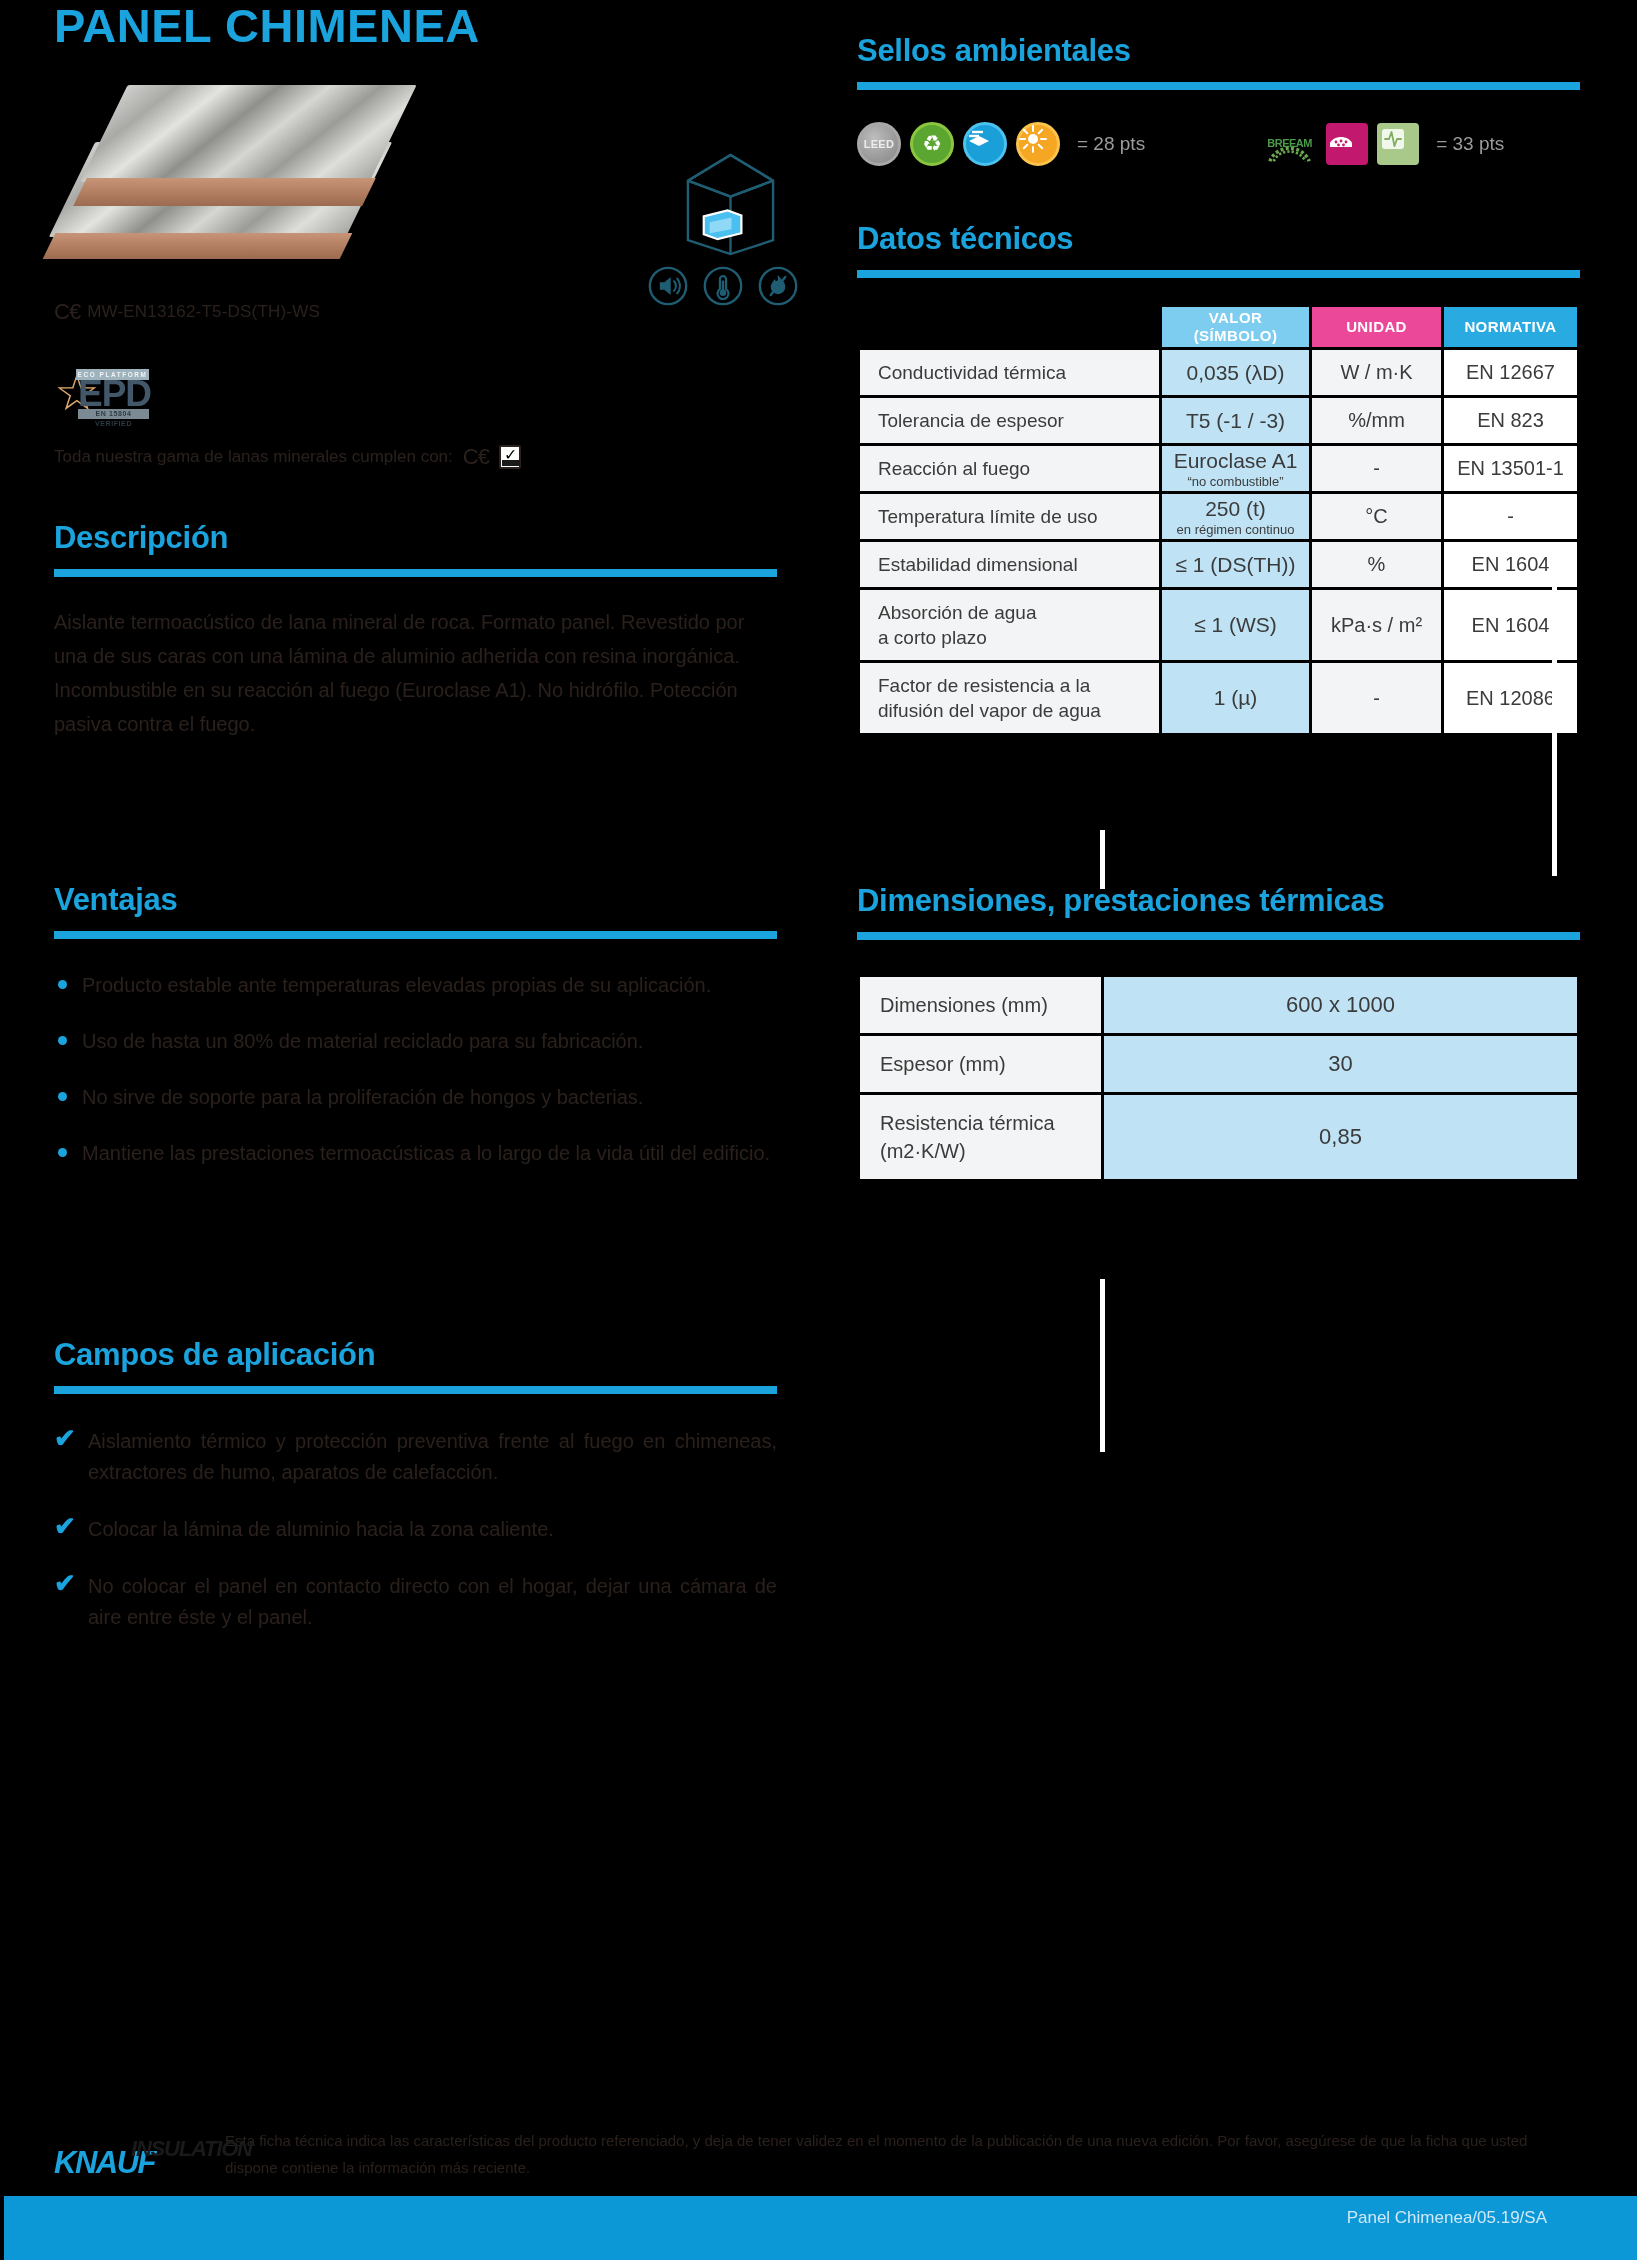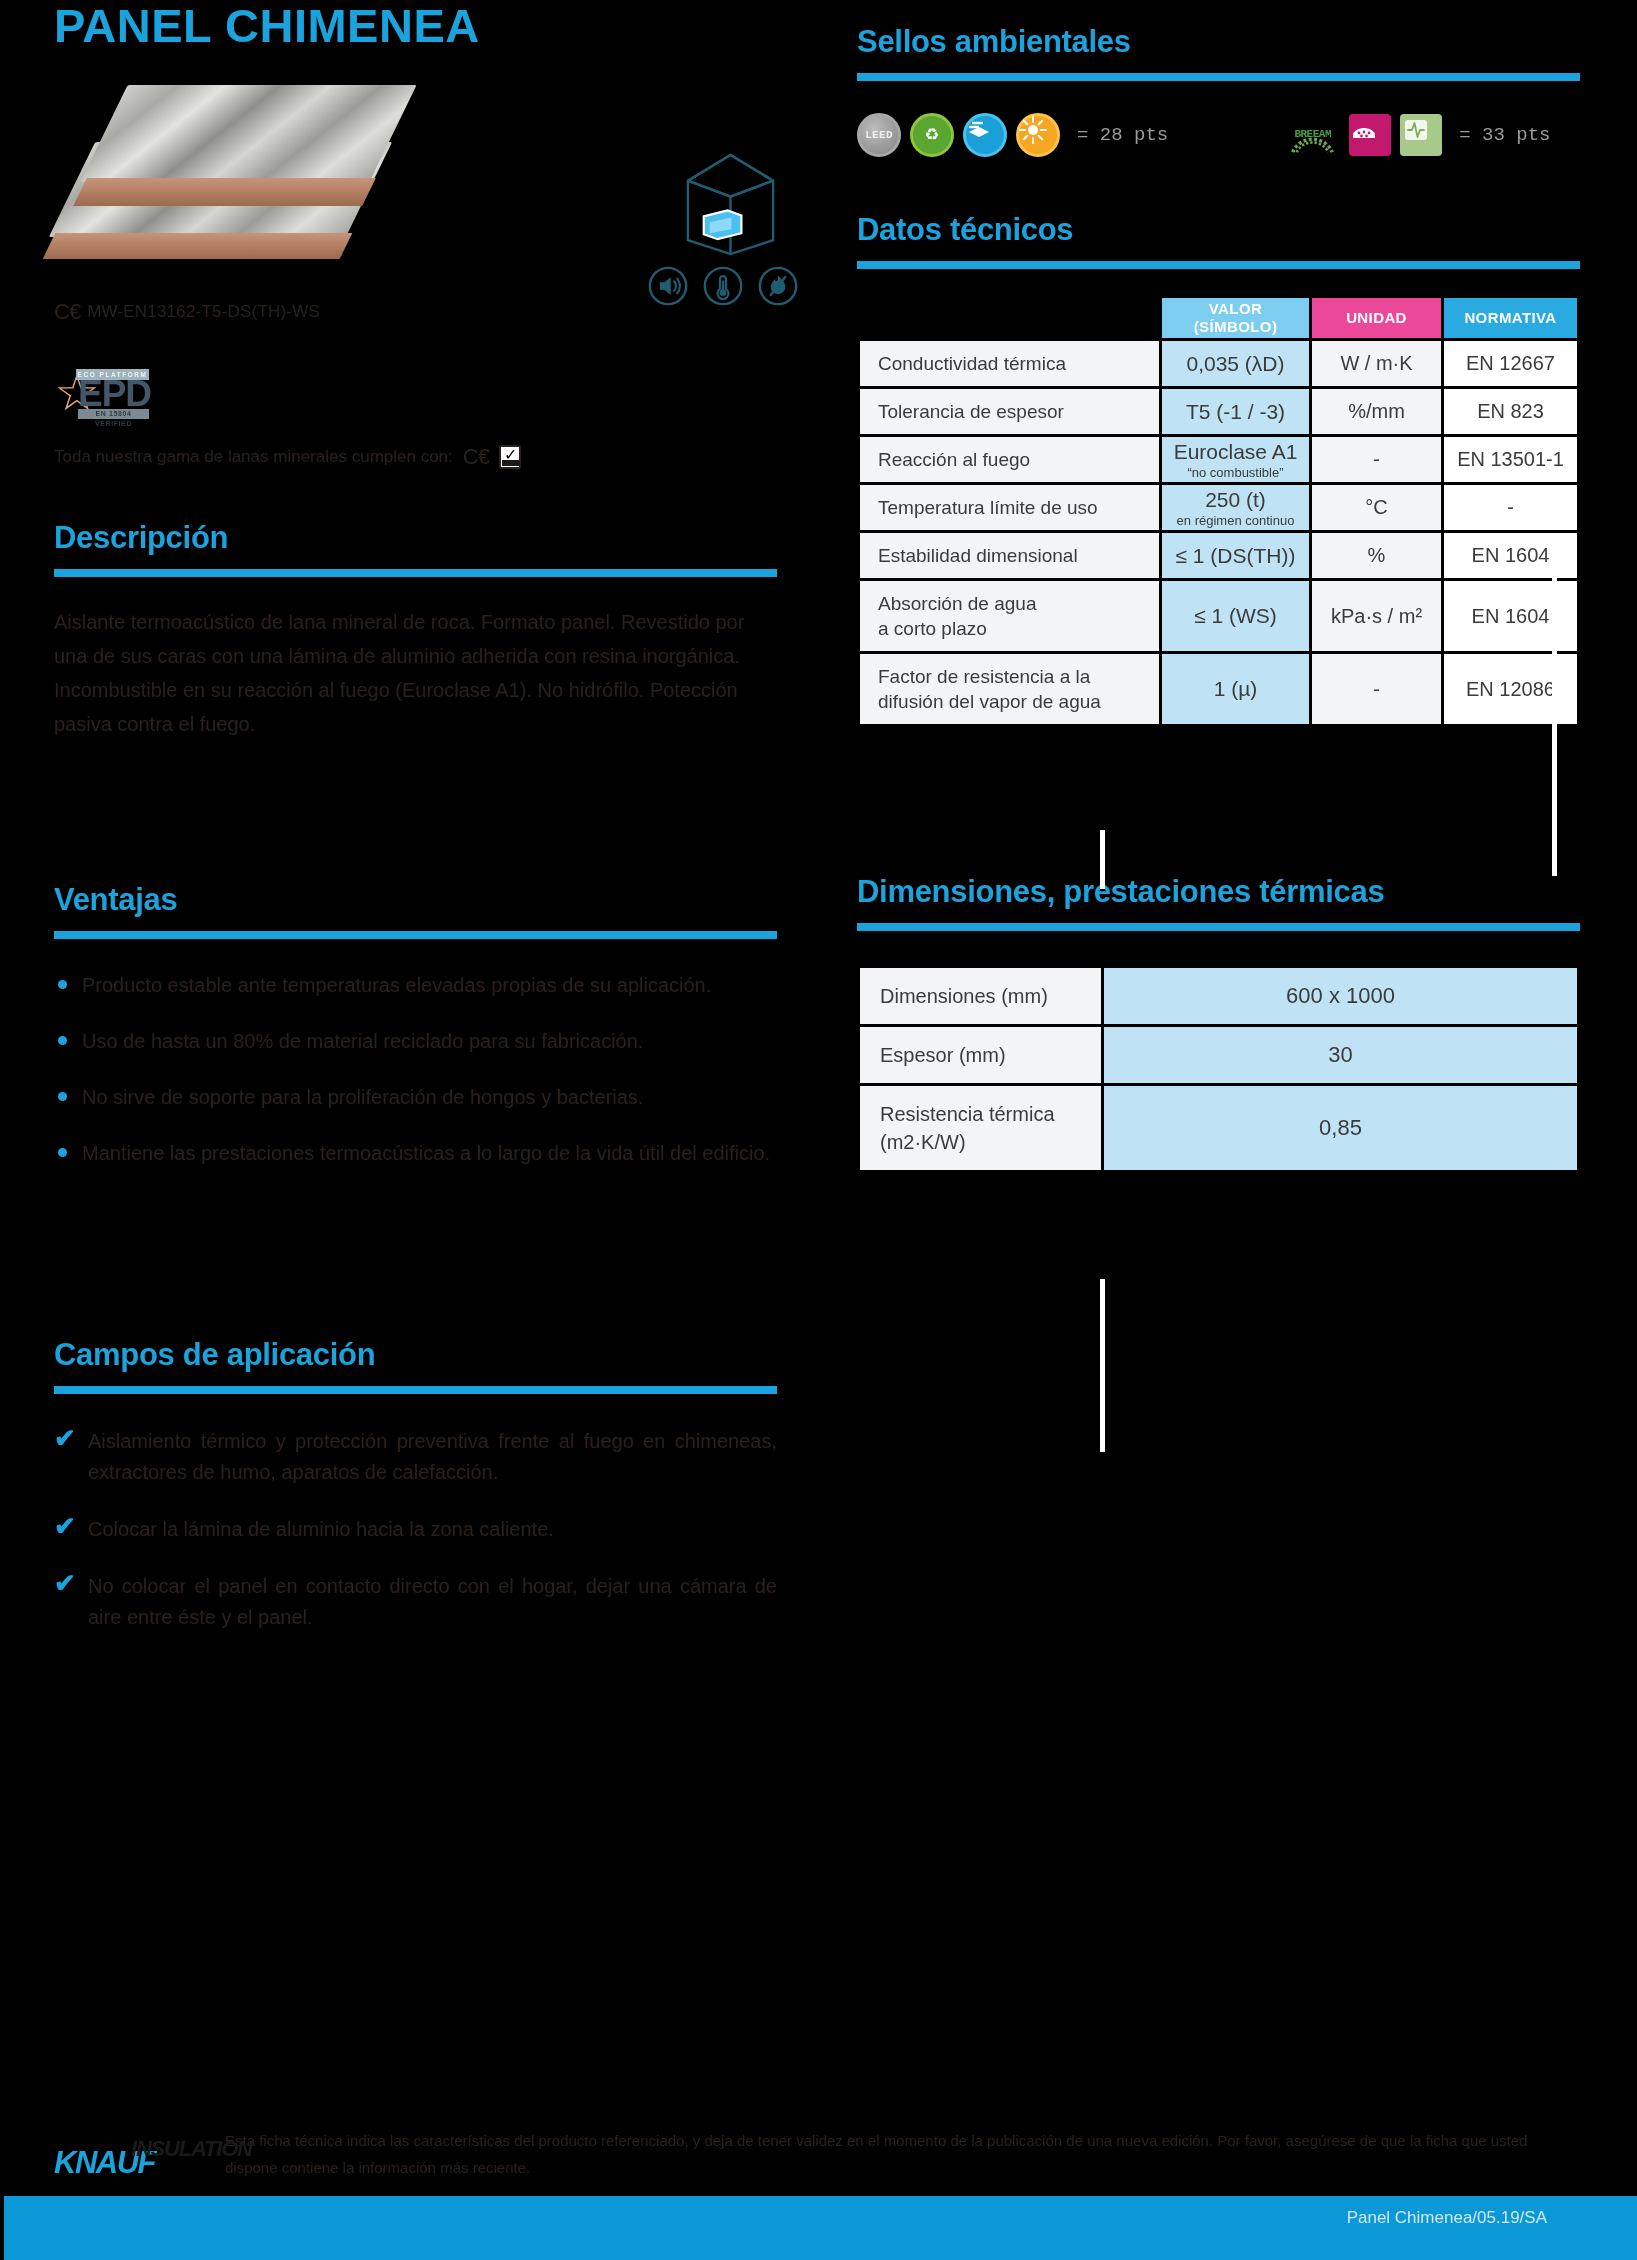--- a/index.html
+++ b/index.html
@@ -154,21 +154,21 @@
     color:#1aa3dd; font-size:26px; font-weight:bold;
   }
 
   
   .icon-cluster { position:absolute; left:648px; top:149px; width:178px; height:129px; }
   .house-ico { position:absolute; left:28px; top:0; }
   .circ-row { position:absolute; left:0; top:117px; display:flex; gap:15px; }
   .circ { width:40px; height:40px; }
 
   
-  .seal-row { display:flex; align-items:center; margin-top:32px;font-family:Liberation Mono, monospace; }
+  .seal-row { display:flex; align-items:center; margin-top:32px; }
   .seal-group { display:flex; align-items:center; gap:9px; }
   .seal-gap { width:117px; }
   .badge { width:44px; height:44px; border-radius:50%; position:relative; }
   .b-leed {
     background:radial-gradient(circle at 38% 34%,#bdbdbd 0%,#9b9b9b 58%,#868686 100%);
     border:3px solid #a8a8a8;
   }
   .b-leed span {
     position:absolute; inset:0; display:flex; align-items:center; justify-content:center;
     color:#ededed; font-size:11px; font-weight:bold; letter-spacing:0.3px;
@@ -361,21 +361,21 @@
       <svg class="circ" viewBox="0 0 44 44">
         <circle cx="22" cy="22" r="20" fill="none" stroke="#1f5d73" stroke-width="2.6"></circle>
         <path d="M22 10 c4 6 8 7 8 13 a8 8 0 0 1 -16 0 c0 -4 3 -5 4 -9 c1 3 3 3 4 1 c0 -2 -1 -3 0 -5 z" fill="#1f5d73"></path>
         <path d="M30 12 L14 32" stroke="#1f5d73" stroke-width="2.6" stroke-linecap="round"></path>
       </svg>
     </div>
   </div>
 
   <div class="col-right">
 
-    <div style="padding-top:24px;">
+    <div style="padding-top:33px;">
       <div class="sec-title">Sellos ambientales</div>
       <div class="rule">
           <div class="stub"></div>
         </div>
 
       <div class="seal-row">
         <div class="seal-group">
           <div class="badge b-leed">
             <span>LEED</span>
           </div>

